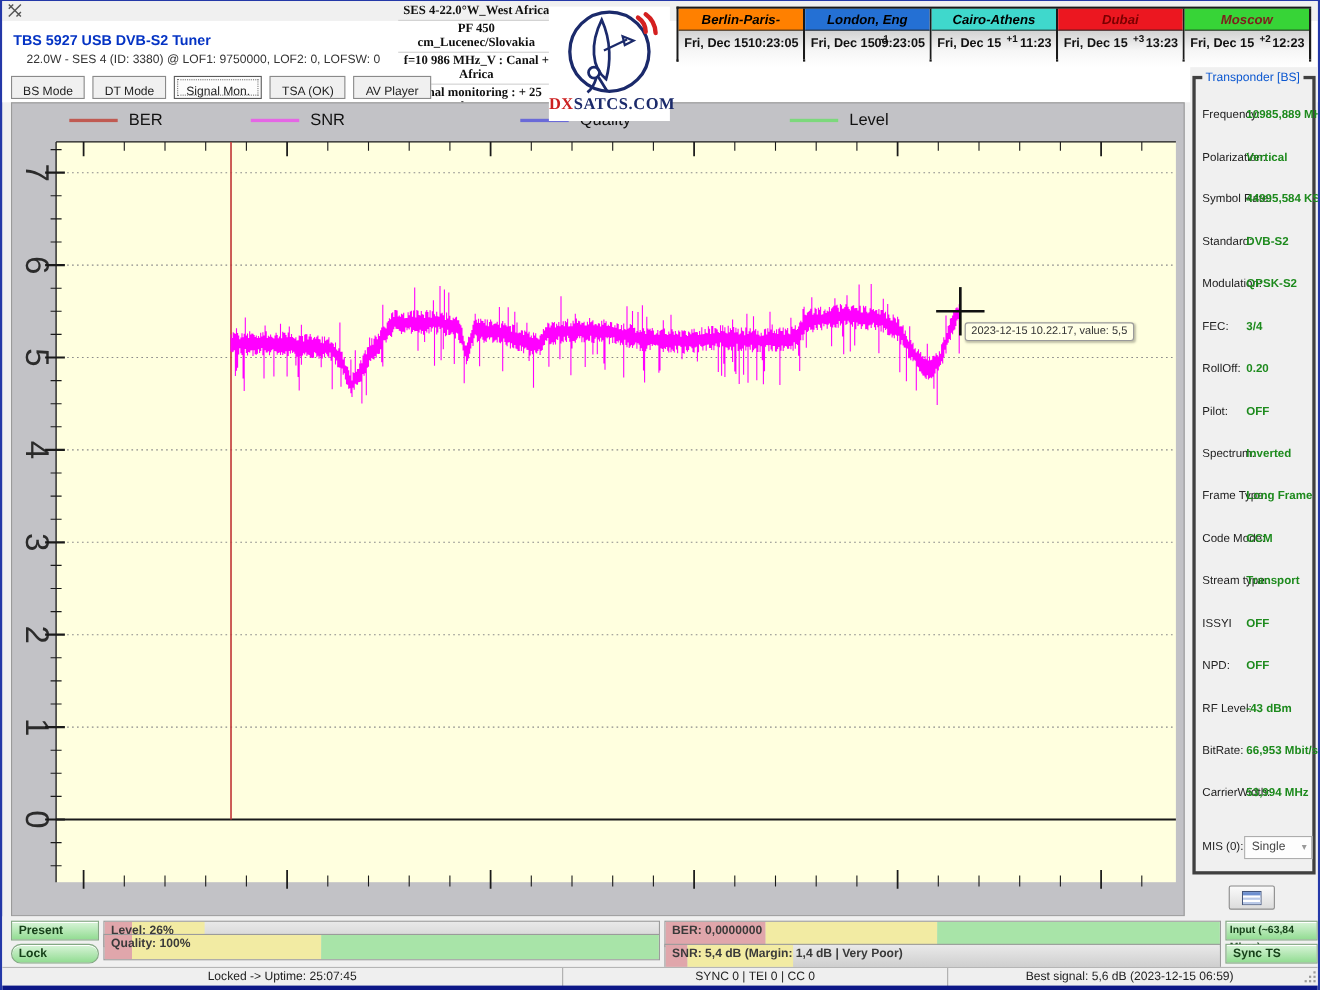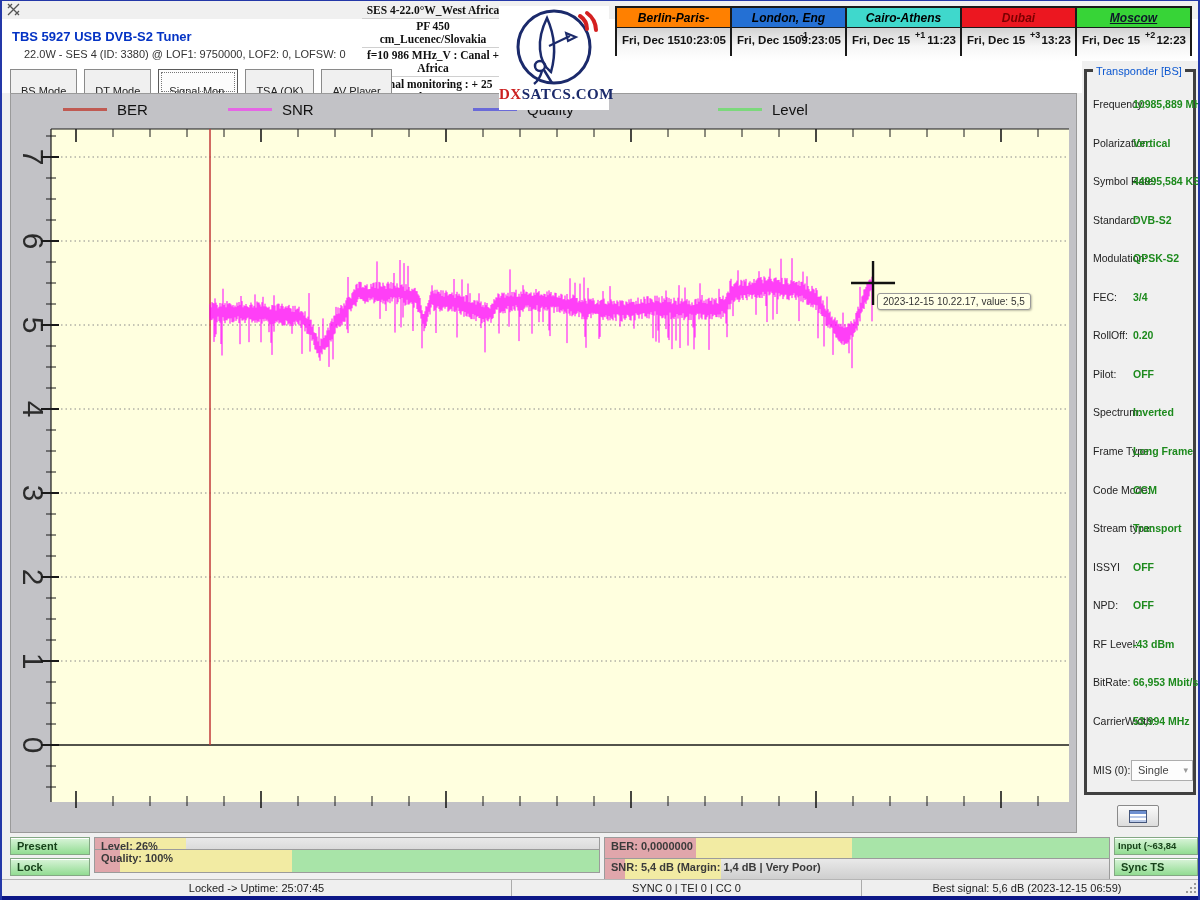--- a/index.html
+++ b/index.html
@@ -31,21 +31,21 @@
   .clocks{position:absolute;left:613px;top:-13px;height:50px;display:flex;z-index:5;border:2px solid #1a1a1a;border-right:none;}
   .clock{width:115px;border-right:2px solid #1a1a1a;}
   .clock-head{height:20px;line-height:20px;text-align:center;font-style:italic;font-weight:bold;font-size:12px;border-bottom:1px solid #1a1a1a;}
   .clock-body{height:33px;background:linear-gradient(#d2d2d2,#f6f6f6 55%,#ffffff);position:relative;}
   .clock-date{position:absolute;left:5px;top:6px;font-weight:bold;font-size:11.5px;color:#111;}
   .clock-off{position:absolute;left:68px;top:2px;font-weight:bold;font-size:9px;color:#111;}
   .clock-time{position:absolute;right:4px;top:6px;font-weight:bold;font-size:11.5px;color:#111;}
 
   
   .tabs{position:absolute;left:8px;top:68px;height:22px;display:flex;gap:7px;}
-  .tab{height:21px;padding:12px 10px;min-width:58px;background:#f0f0f0;border:1px solid #8a8a8a;
+  .tab{height:21px;padding:4px 10px;min-width:58px;background:#f0f0f0;border:1px solid #8a8a8a;
        font-size:11px;color:#222;text-align:center;line-height:19px;cursor:default;}
   .tab.active{background:#fcfcfc;border-color:#5a5a5a;outline:1px dotted #777;outline-offset:-4px;}
 
   
   .chart-panel{position:absolute;left:8px;top:92px;width:1067px;height:740px;background:#c2c2c6;border:1px solid #9a9a9a;}
   .legend{position:absolute;top:7px;left:0;width:100%;height:22px;}
   .legend-item{position:absolute;display:flex;align-items:center;gap:10px;}
   .legend-line{display:inline-block;width:44px;height:3px;}
   .legend-label{font-size:15px;color:#111;}
   .tooltip{position:absolute;left:866px;top:199px;height:17px;background:#ffffe6;border:1px solid #9a9a9a;
@@ -144,21 +144,21 @@
         </div>
         <div class="clock">
           <div class="clock-head" style="background: rgb(236, 23, 32); color: rgb(122, 0, 0);">Dubai</div>
           <div class="clock-body">
             <span class="clock-date">Fri, Dec 15</span>
             <span class="clock-off">+3</span>
             <span class="clock-time">13:23</span>
           </div>
         </div>
         <div class="clock">
-          <div class="clock-head" style="background: rgb(55, 212, 55); color: #0f172a; text-decoration: underline;">Moscow</div>
+          <div class="clock-head" style="background: rgb(55, 212, 55); color: #7f1d1d;">Moscow</div>
           <div class="clock-body">
             <span class="clock-date">Fri, Dec 15</span>
             <span class="clock-off">+2</span>
             <span class="clock-time">12:23</span>
           </div>
         </div>
       </div>
   </div>
 
   <div class="tabs" id="tabs">
@@ -399,21 +399,21 @@
         <div class="bar-label">Level: 26%</div>
       </div>
     <div class="bar" id="bar-ber" style="left:602px;top:4px;width:506px;">
         <div class="seg" style="left: 0%; width: 18%; background: rgb(224, 166, 171);"></div>
         <div class="seg" style="left: 18%; width: 31%; background: rgb(242, 235, 163);"></div>
         <div class="seg" style="left: 49%; width: 51%; background: rgb(168, 228, 168);"></div>
         <div class="bar-label">BER: 0,0000000</div>
       </div>
     <div class="gbox" style="left:1112px;top:4px;width:84px;font-size:9.5px;padding-left:3px;">Input (~63,84 Mbps)</div>
 
-    <div class="gbox" style="left:8px;top:25px;width:80px;">Lock</div>
+    <div class="gbox" style="left:8px;top:25px;width:80px;border-radius:9px;">Lock</div>
     <div class="bar" id="bar-quality" style="left:92px;top:16px;width:506px;">
         <div class="seg" style="left: 0%; width: 5%; background: rgb(224, 166, 171);"></div>
         <div class="seg" style="left: 5%; width: 34%; background: rgb(242, 235, 163);"></div>
         <div class="seg" style="left: 39%; width: 61%; background: rgb(168, 228, 168);"></div>
         <div class="bar-label">Quality: 100%</div>
       </div>
     <div class="bar" id="bar-snr" style="left:602px;top:25px;width:506px;">
         <div class="seg" style="left: 0%; width: 4%; background: rgb(224, 166, 171);"></div>
         <div class="seg" style="left: 4%; width: 19%; background: rgb(242, 235, 163);"></div>
         <div class="bar-label">SNR: 5,4 dB (Margin: 1,4 dB | Very Poor)</div>

